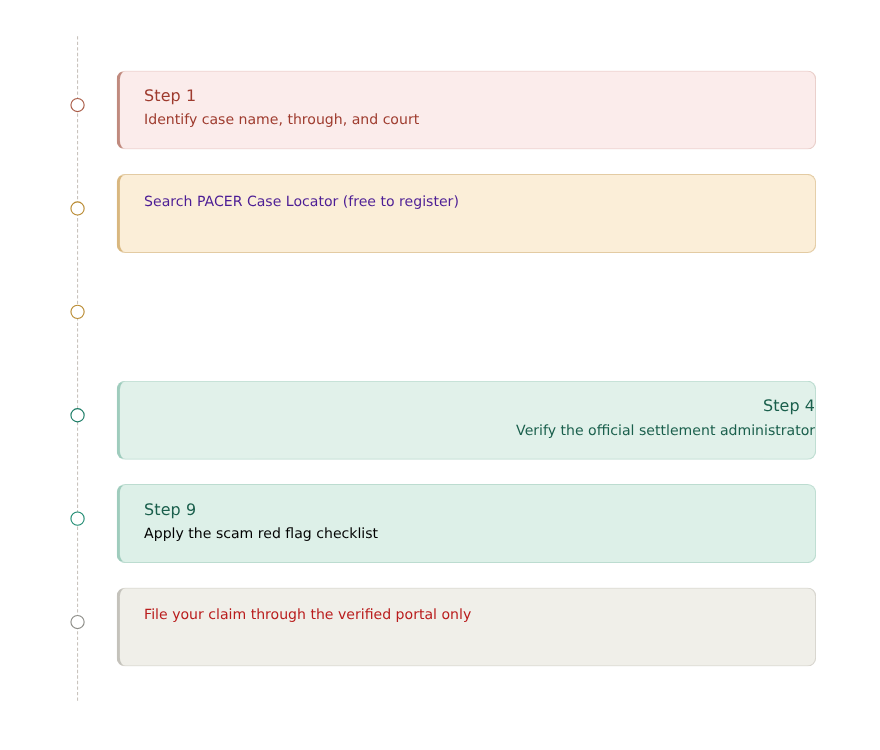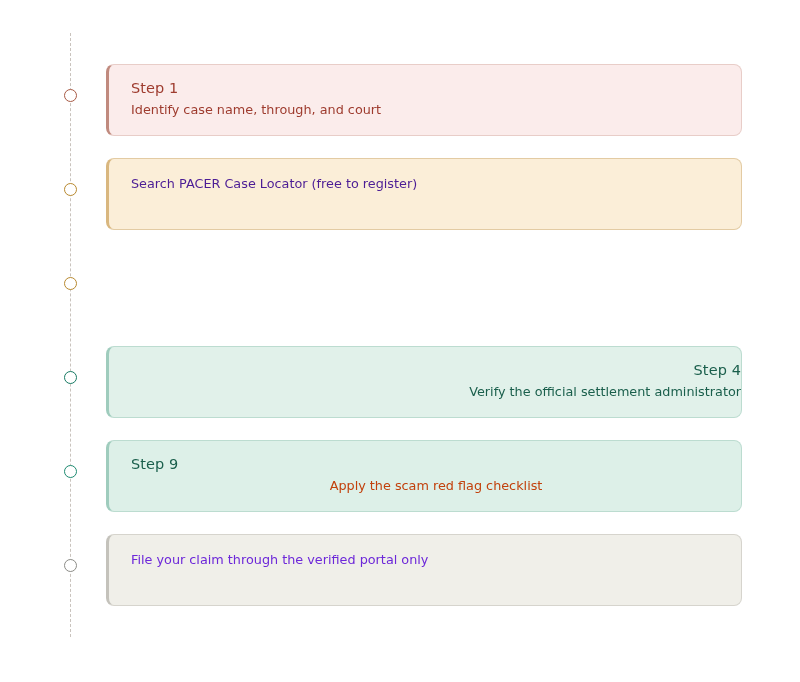--- a/index.html
+++ b/index.html
@@ -126,27 +126,27 @@
             <div class="step-title" style="color: rgb(26, 95, 76);">Step 4</div>
             <div class="step-desc" style="color: rgb(26, 95, 76);">Verify the official settlement administrator</div>
           </div>
         </div>
       </div>
       <div class="step-row">
         <div class="step-marker" style="border-color: rgb(29, 138, 112);"></div>
         <div class="step-card" style="background: rgb(221, 240, 232); border-color: rgb(188, 220, 208) rgb(188, 220, 208) rgb(188, 220, 208) rgb(159, 204, 189);">
           <div class="step-card-inner">
             <div class="step-title" style="color: rgb(26, 95, 76);">Step 9</div>
-            <div class="step-desc" style="color: #c2410c; text-align: center;">Apply the scam red flag checklist</div>
+            <div class="step-desc" style="color: #000000;">Apply the scam red flag checklist</div>
           </div>
         </div>
       </div>
       <div class="step-row">
         <div class="step-marker" style="border-color: rgb(140, 140, 135);"></div>
         <div class="step-card" style="background: rgb(240, 239, 233); border-color: rgb(214, 212, 205) rgb(214, 212, 205) rgb(214, 212, 205) rgb(196, 194, 187);">
           <div class="step-card-inner">
-            <div class="step-desc" style="color: #6d28d9;">File your claim through the verified portal only</div>
+            <div class="step-desc" style="color: #b91c1c;">File your claim through the verified portal only</div>
           </div>
         </div>
       </div>
     </div>
 
 </div>
 
 </body></html>

